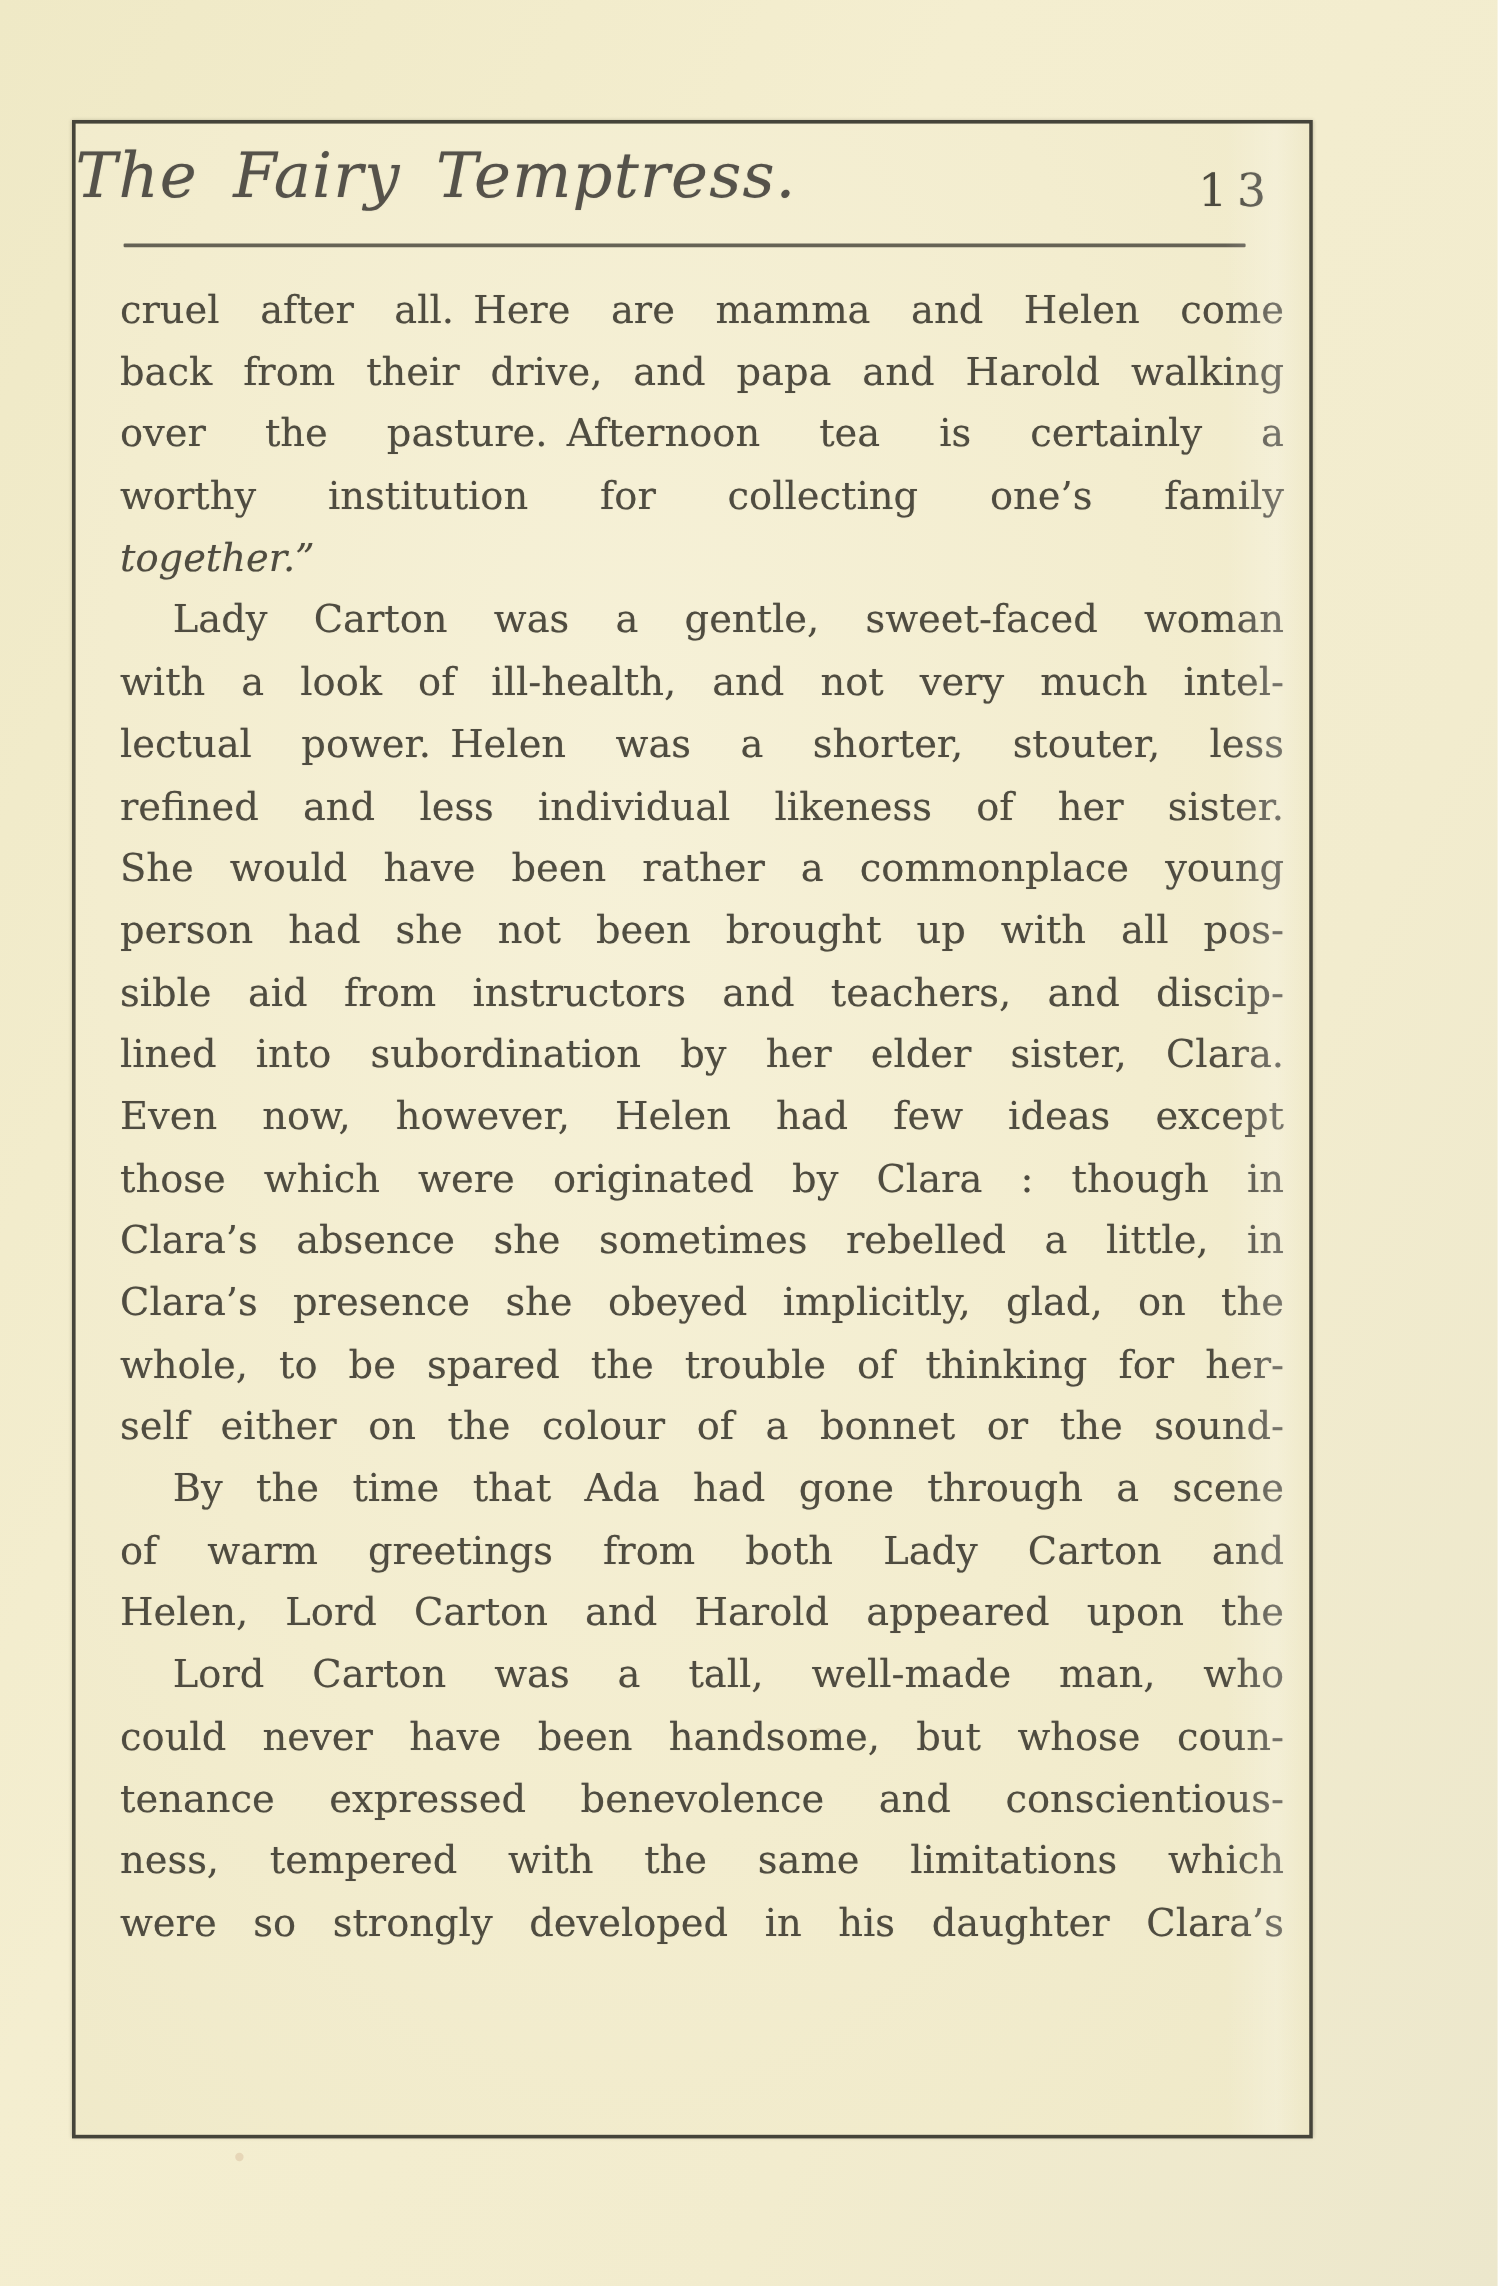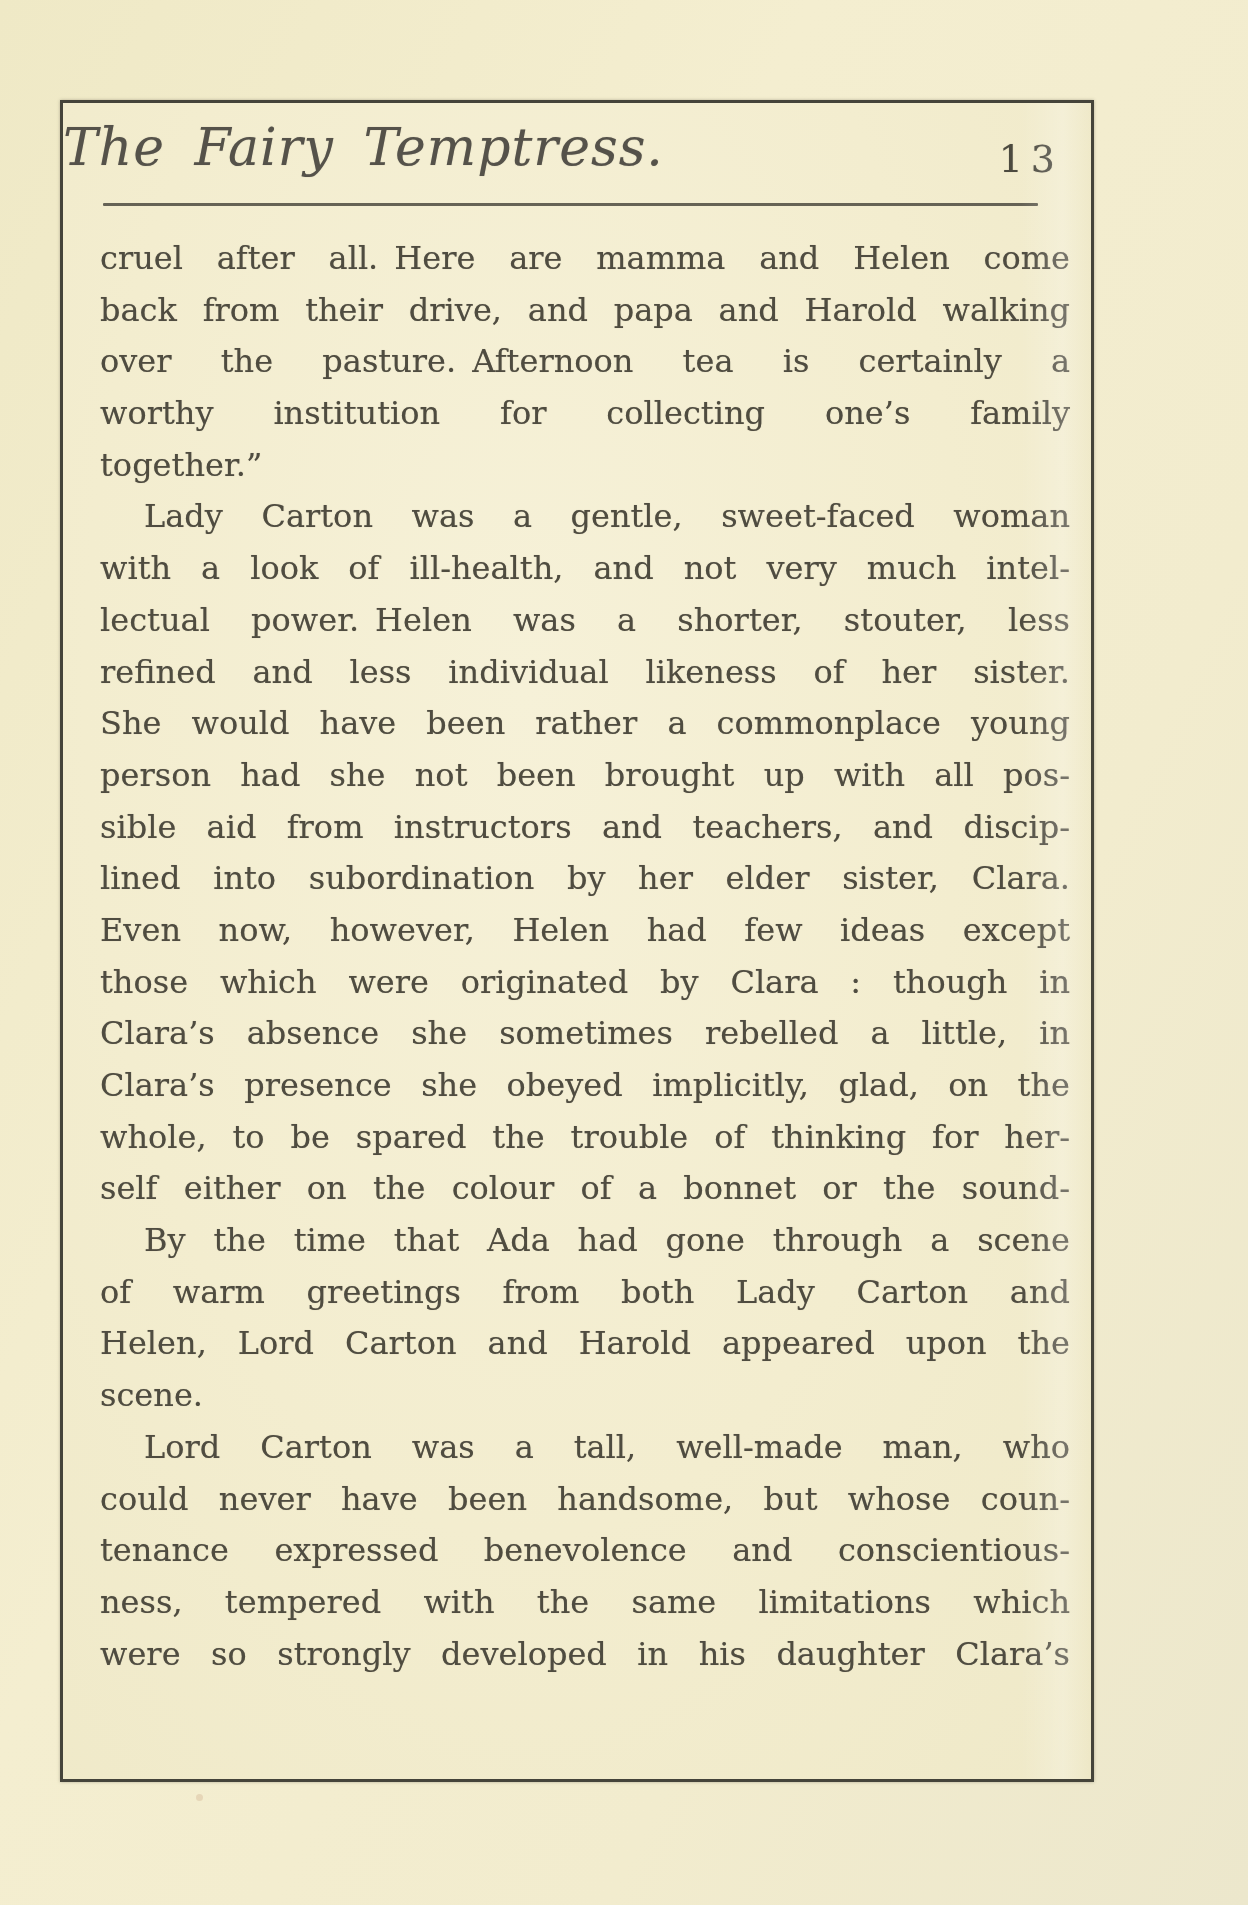--- a/index.html
+++ b/index.html
@@ -48,21 +48,21 @@
     font-size:32px;color:var(--ink);
     word-spacing:2px;
     text-shadow:0 0 0.7px rgba(79,76,64,.45);
   }
   .line{
     height:51.7px;line-height:51.7px;
     text-align:justify;
     text-align-last:justify;
     white-space:normal;
   }
-  .line.no-just{text-align:right;text-align-last:left;}
+  .line.no-just{text-align:right;text-align-last:left;font-style:italic;}
   .line.indent{text-indent:44px;}
   
   .speck{position:absolute;border-radius:50%;pointer-events:none;}
   .speck.s1{left:196px;top:1794px;width:7px;height:7px;background:rgba(170,110,80,.18);}
   .speck.s2{left:680px;top:1440px;width:5px;height:5px;background:rgba(150,120,70,.12);}
   .edge-light{
     position:absolute;top:0;bottom:0;width:70px;right:0;
     background:linear-gradient(90deg,rgba(255,255,255,0) 0%,rgba(255,255,255,.22) 60%,rgba(234,228,194,.25) 100%);
     pointer-events:none;
   }
@@ -96,21 +96,20 @@
           <div class="line">those which were originated by Clara : though in</div>
           <div class="line">Clara’s absence she sometimes rebelled a little, in</div>
           <div class="line">Clara’s presence she obeyed implicitly, glad, on the</div>
           <div class="line">whole, to be spared the trouble of thinking for her-</div>
           <div class="line">self either on the colour of a bonnet or the sound-</div>
         </div>
         <div class="paragraph">
           <div class="line indent">By the time that Ada had gone through a scene</div>
           <div class="line">of warm greetings from both Lady Carton and</div>
           <div class="line">Helen, Lord Carton and Harold appeared upon the</div>
-          <div class="line no-just">scene.</div>
         </div>
         <div class="paragraph">
           <div class="line indent">Lord Carton was a tall, well-made man, who</div>
           <div class="line">could never have been handsome, but whose coun-</div>
           <div class="line">tenance expressed benevolence and conscientious-</div>
           <div class="line">ness, tempered with the same limitations which</div>
           <div class="line">were so strongly developed in his daughter Clara’s</div>
         </div>
       </div>
     <div class="edge-light"></div>

